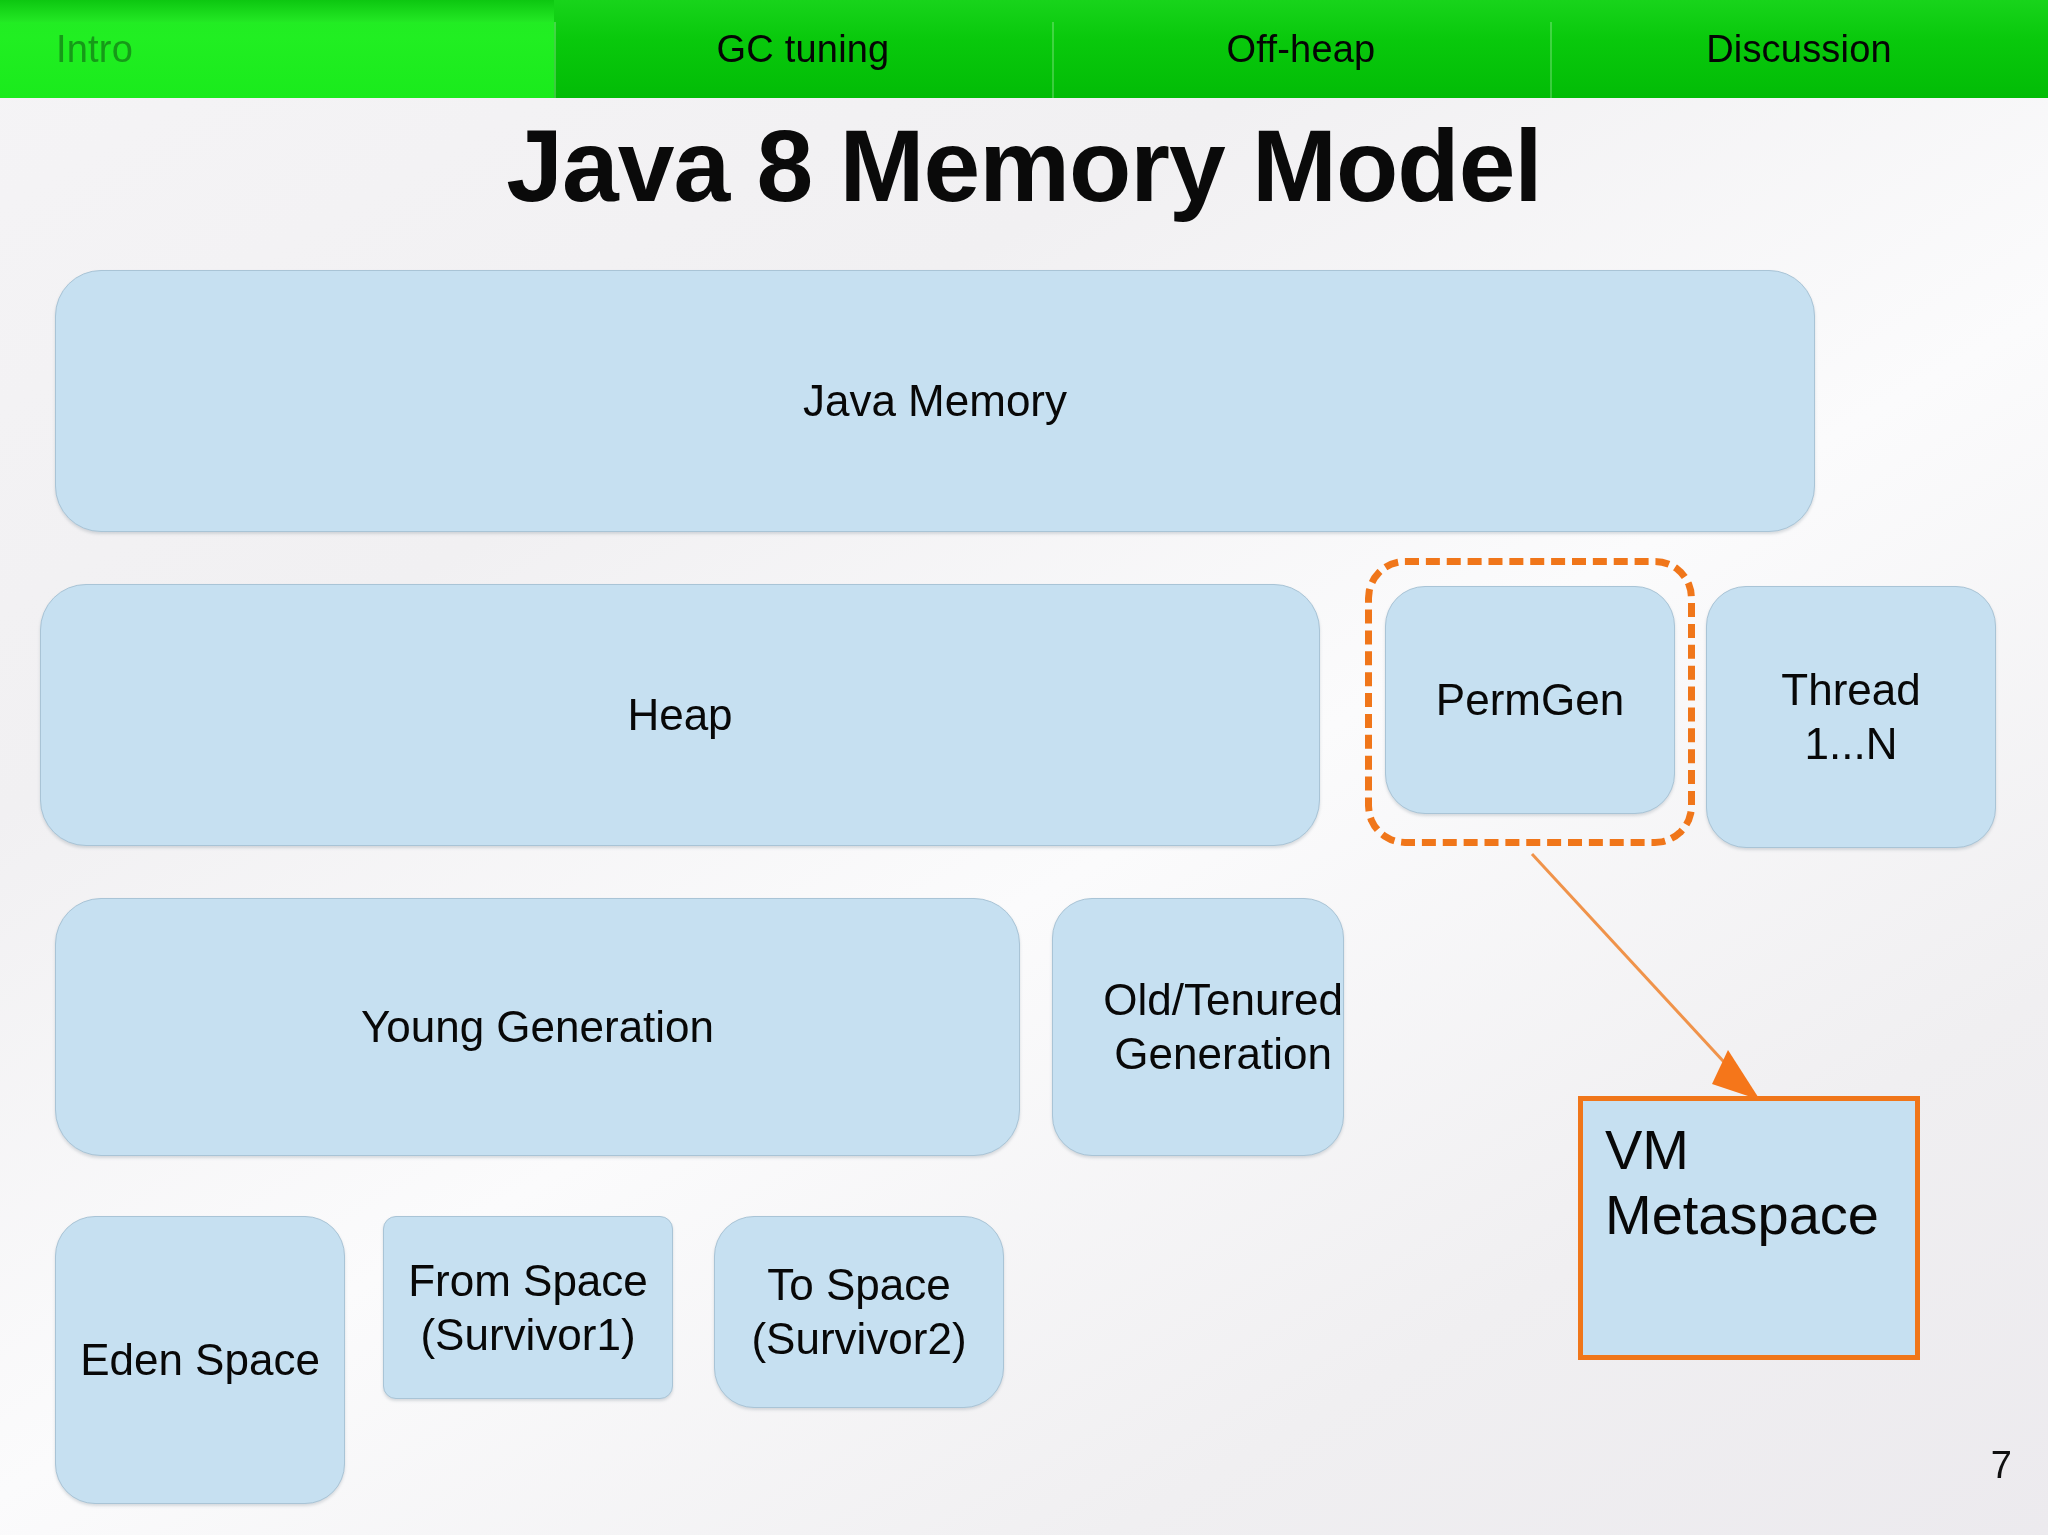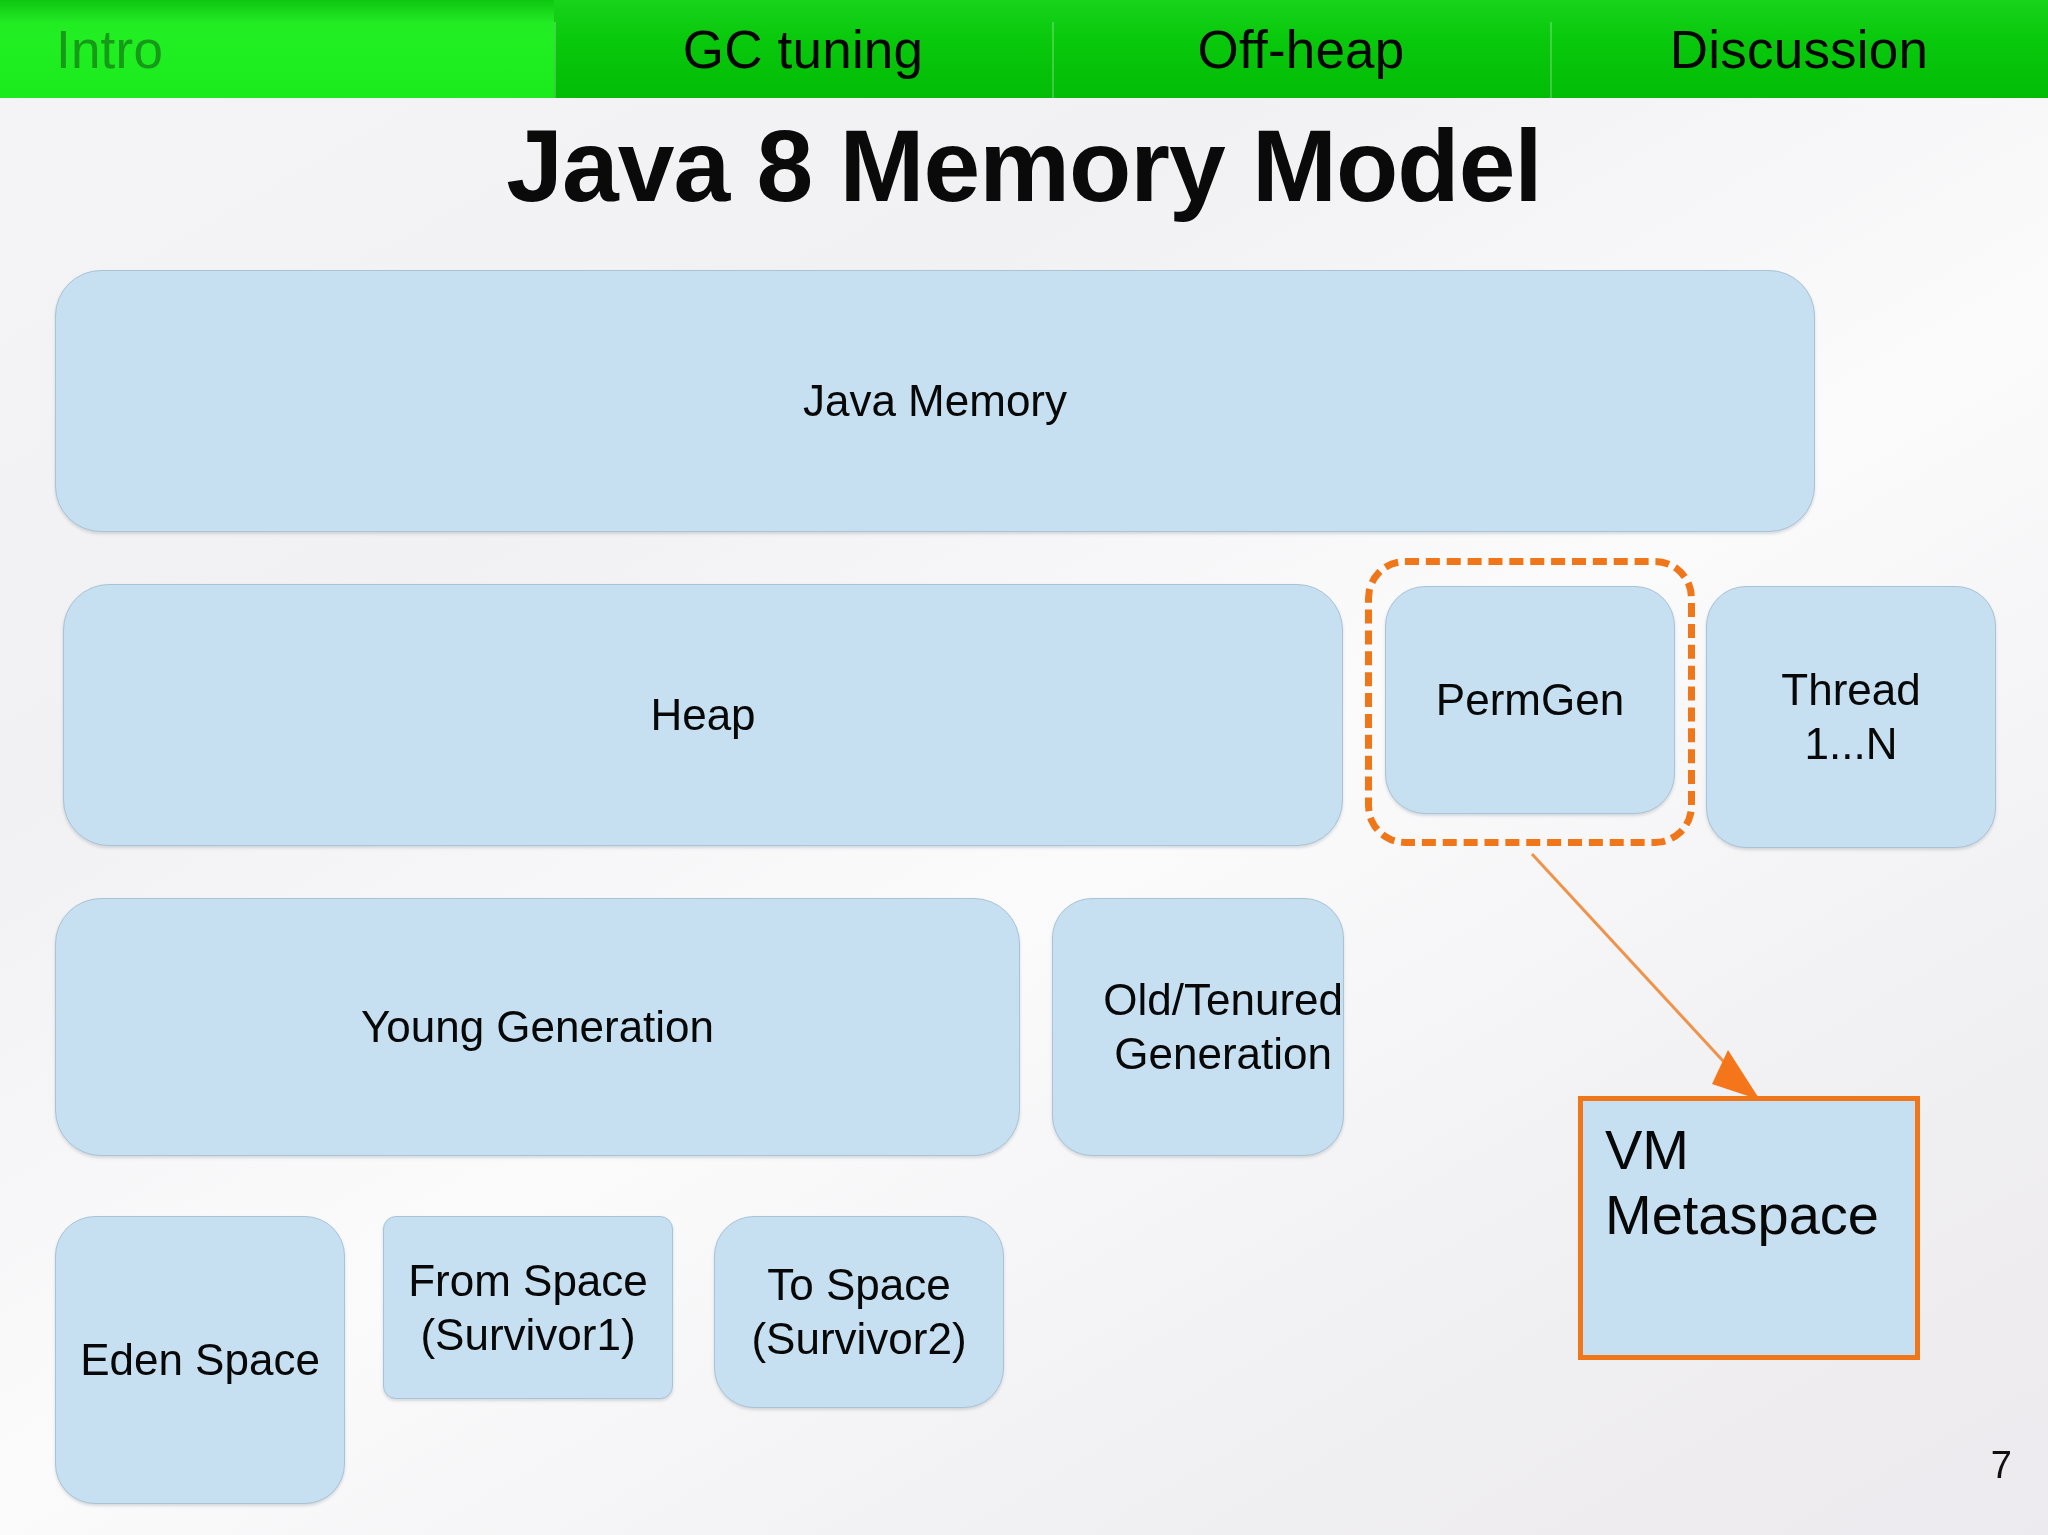--- a/index.html
+++ b/index.html
@@ -28,21 +28,21 @@
     height: 98px;
     display: flex;
     background: linear-gradient(180deg, #17d21a 0%, #07c80a 45%, #02bd06 100%);
   }
   .nav-tab {
     flex: 1 1 0;
     height: 98px;
     display: flex;
     align-items: center;
     justify-content: center;
-    font-size: 53px;
+    font-size: 38px;
     color: #050505;
     letter-spacing: 0.2px;
     position: relative;
     background: linear-gradient(180deg, #18d41b 0%, #09c90c 40%, #02bc06 100%);
   }
   .nav-tab + .nav-tab::before {
     content: "";
     position: absolute;
     left: 0; top: 22px;
     width: 2px; height: 76px;
@@ -87,21 +87,21 @@
     font-size: 44px;
     color: #080808;
     line-height: 1.22;
     box-shadow: 0 2px 3px rgba(90,110,125,0.22);
   }
 
   
   #box-java-memory { left: 55px;  top: 270px;  width: 1760px; height: 262px; }
 
   
-  #box-heap       { left: 63px;   top: 584px; width: 1280px; height: 262px; }
+  #box-heap       { left: 40px;   top: 584px; width: 1280px; height: 262px; }
   #box-permgen    { left: 1385px; top: 586px; width: 290px;  height: 228px; border-radius: 40px; }
   #box-thread     { left: 1706px; top: 586px; width: 290px;  height: 262px; border-radius: 40px; }
 
   
   #box-young      { left: 55px;   top: 898px; width: 965px;  height: 258px; }
   #box-old        { left: 1052px; top: 898px; width: 292px;  height: 258px; border-radius: 40px; justify-content: flex-end; }
 
   
   #box-eden       { left: 55px;  top: 1216px; width: 290px; height: 288px; border-radius: 40px; align-items: center; }
   #box-from       { left: 383px; top: 1216px; width: 290px; height: 183px; border-radius: 13px; }

